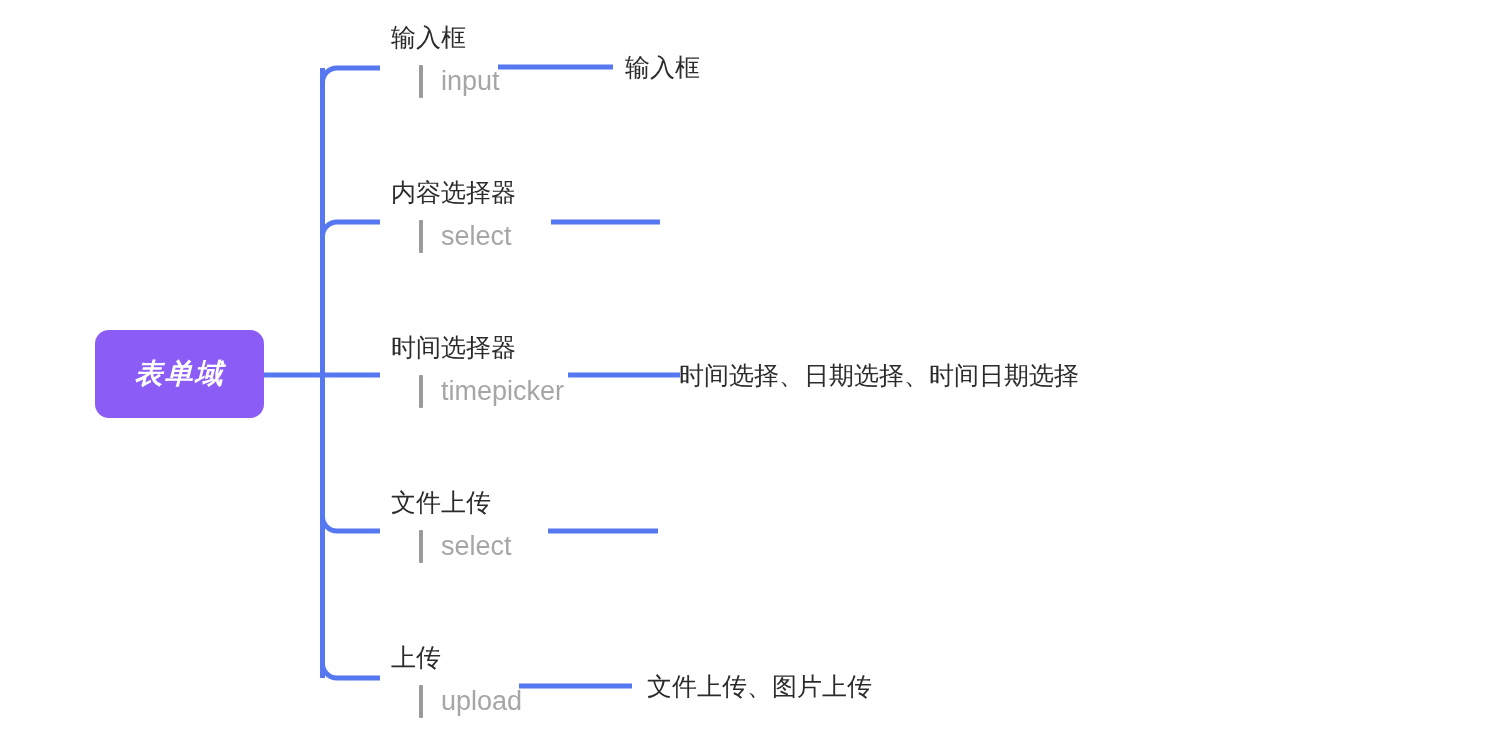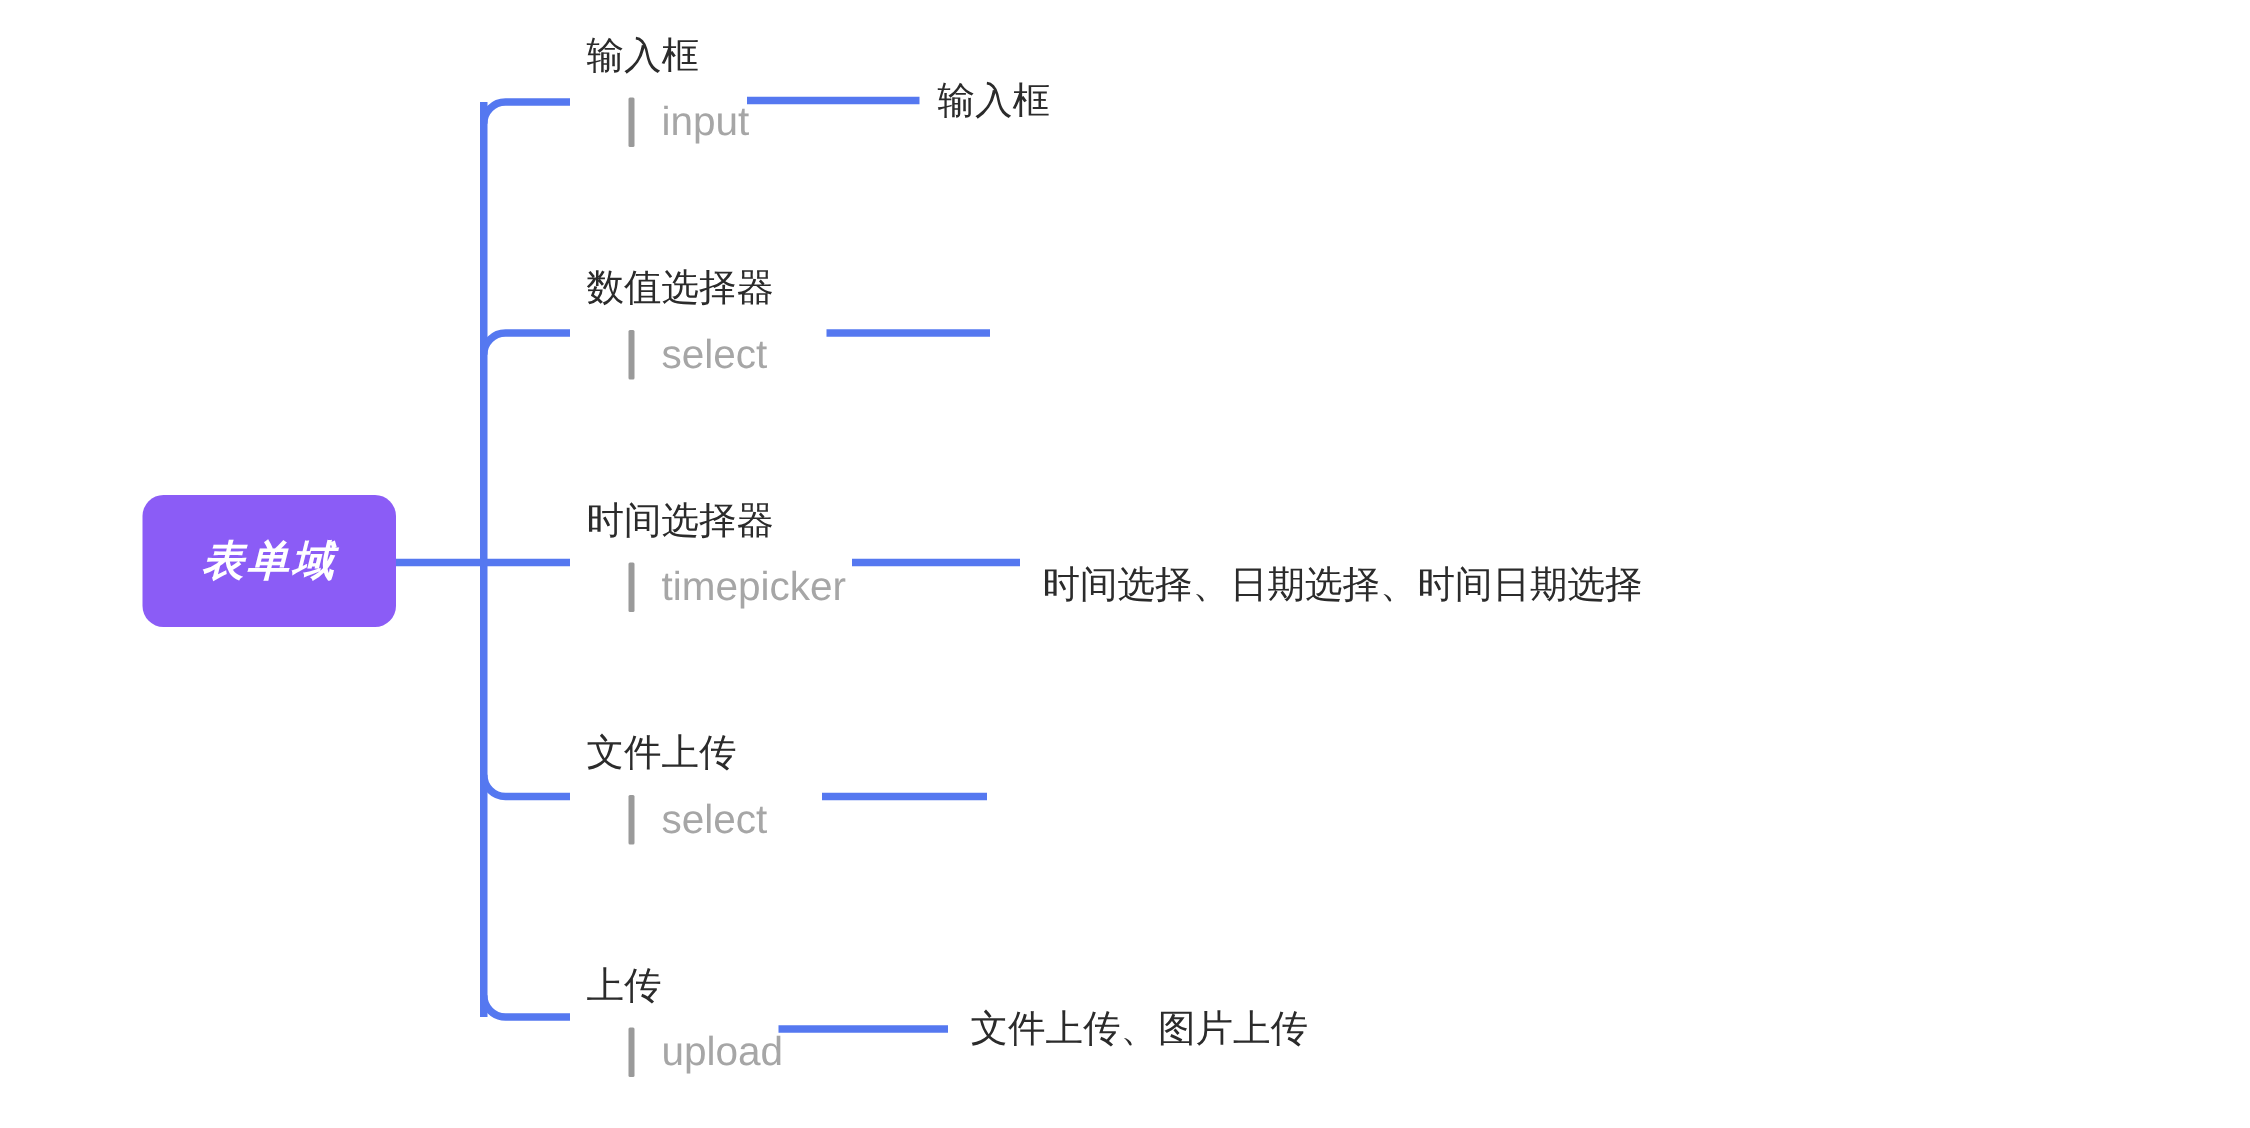--- a/index.html
+++ b/index.html
@@ -109,35 +109,35 @@
   <div class="branch" style="top:25px;">
     <div class="branch-title">输入框</div>
     <div class="branch-sub">
       <span class="sub-bar"></span>
       <span class="sub-text">input</span>
     </div>
   </div>
   <div class="leaf-text" style="left:625px;top:55px;">输入框</div>
 
   <div class="branch" style="top:180px;">
-    <div class="branch-title">数值选择器</div>
+    <div class="branch-title">内容选择器</div>
     <div class="branch-sub">
       <span class="sub-bar"></span>
       <span class="sub-text">select</span>
     </div>
   </div>
 
   <div class="branch" style="top:335px;">
     <div class="branch-title">时间选择器</div>
     <div class="branch-sub">
       <span class="sub-bar"></span>
       <span class="sub-text">timepicker</span>
     </div>
   </div>
-  <div class="leaf-text" style="left:695px;top:363px;margin-top:15px;">时间选择、日期选择、时间日期选择</div>
+  <div class="leaf-text" style="left:679px;top:363px;">时间选择、日期选择、时间日期选择</div>
 
   <div class="branch" style="top:490px;">
     <div class="branch-title">文件上传</div>
     <div class="branch-sub">
       <span class="sub-bar"></span>
       <span class="sub-text">select</span>
     </div>
   </div>
 
   <div class="branch" style="top:645px;">

